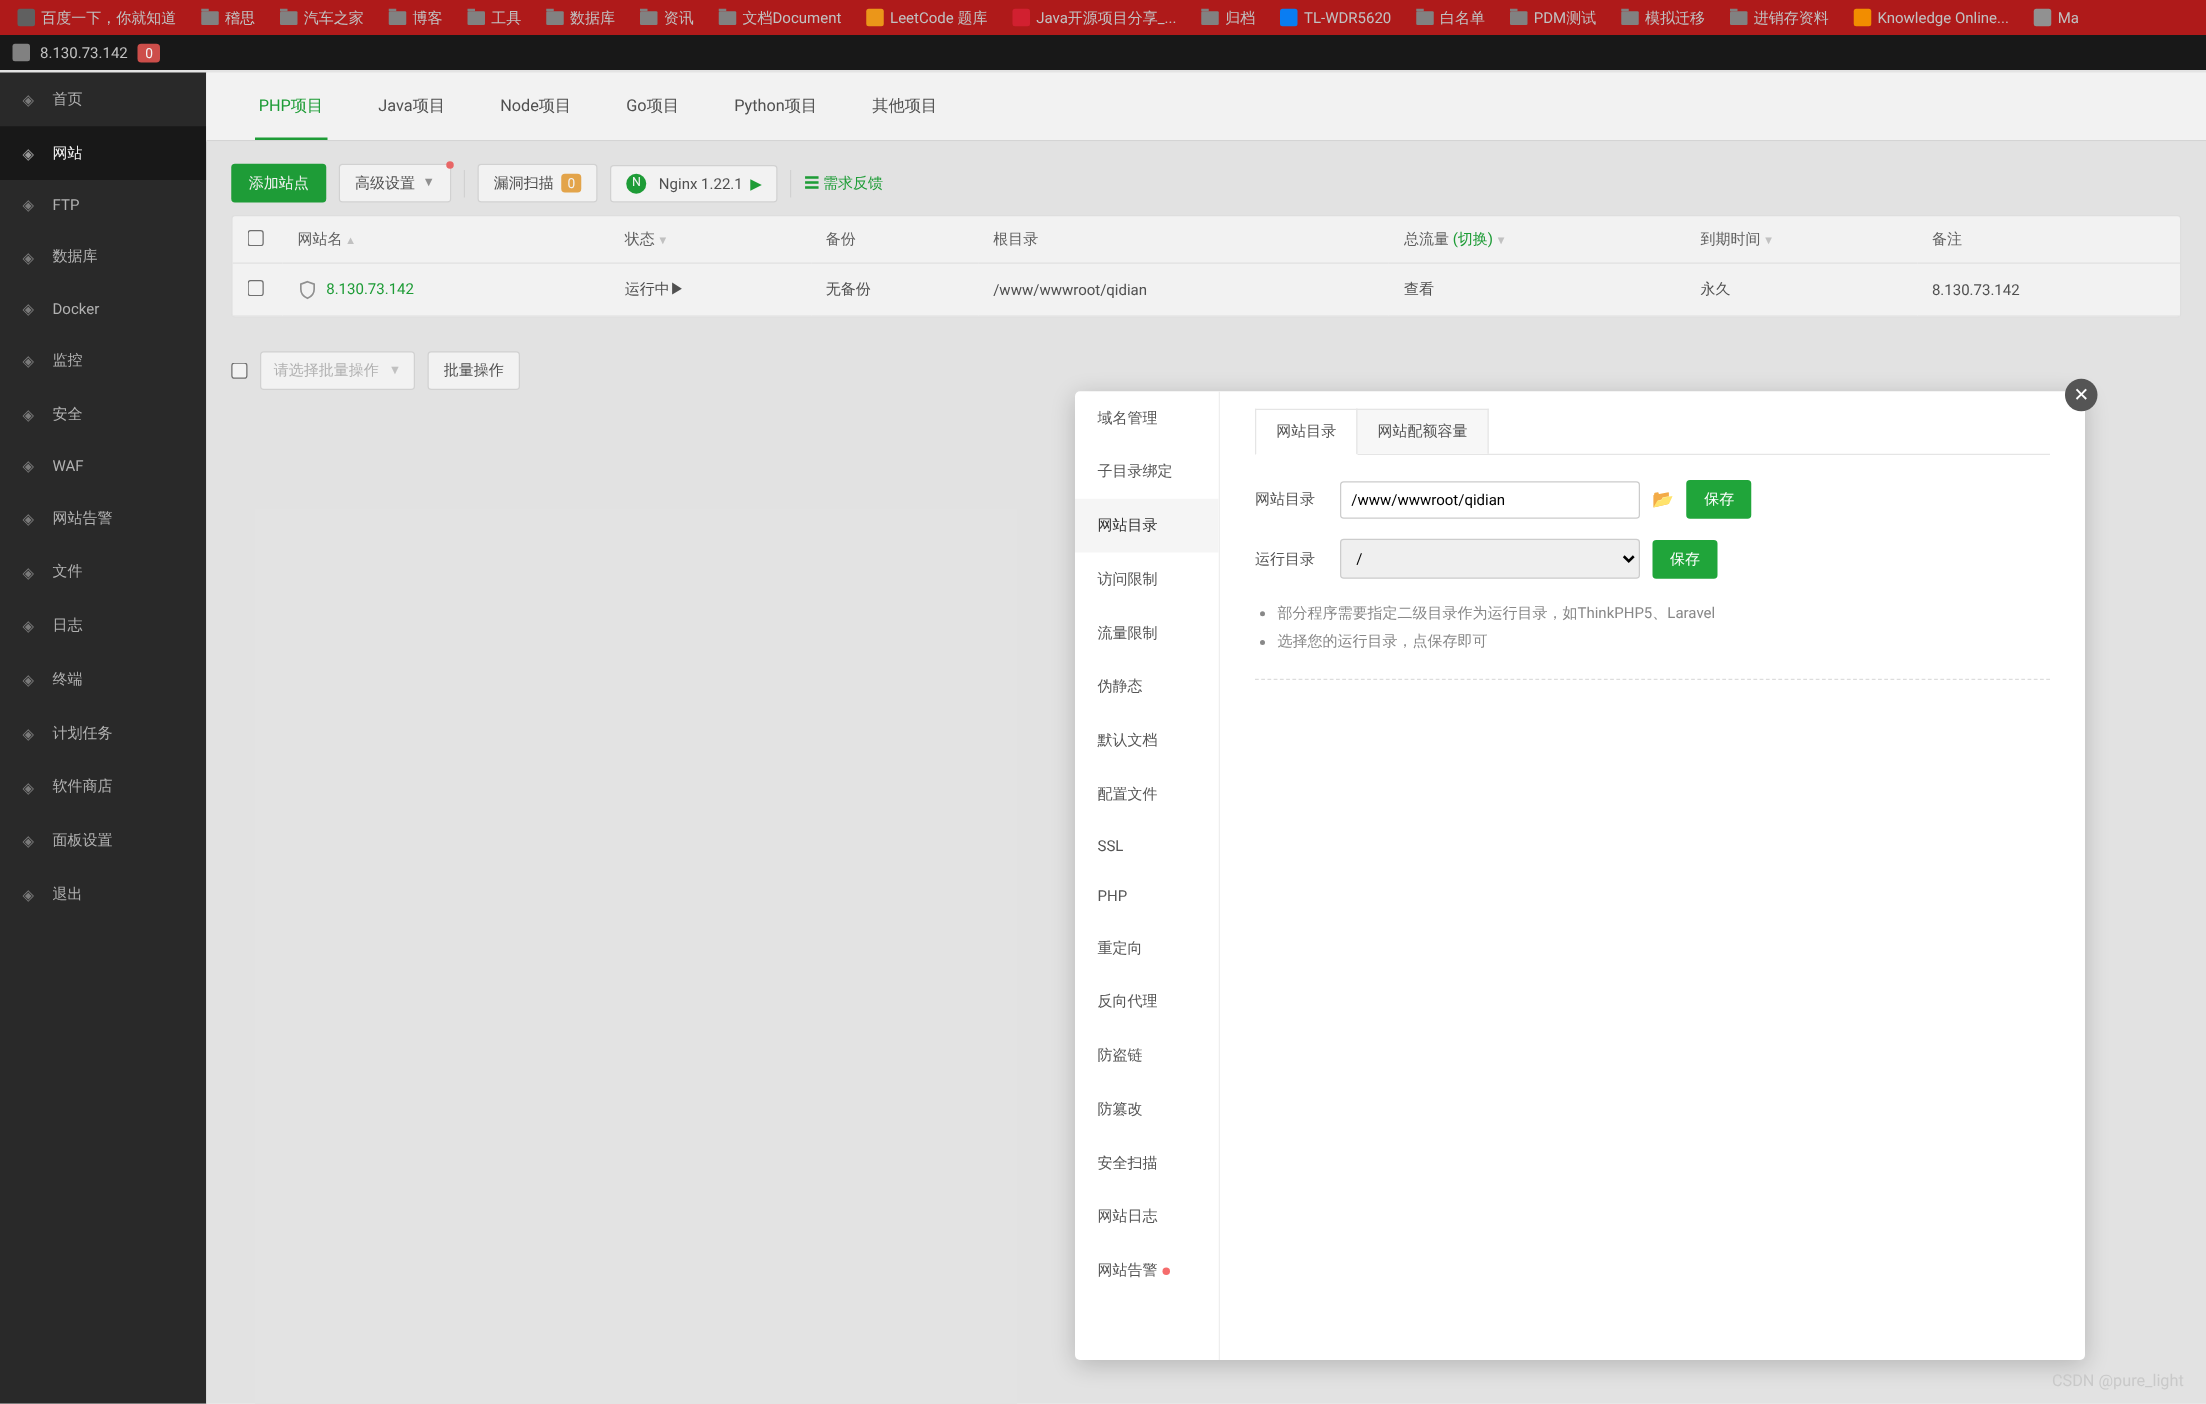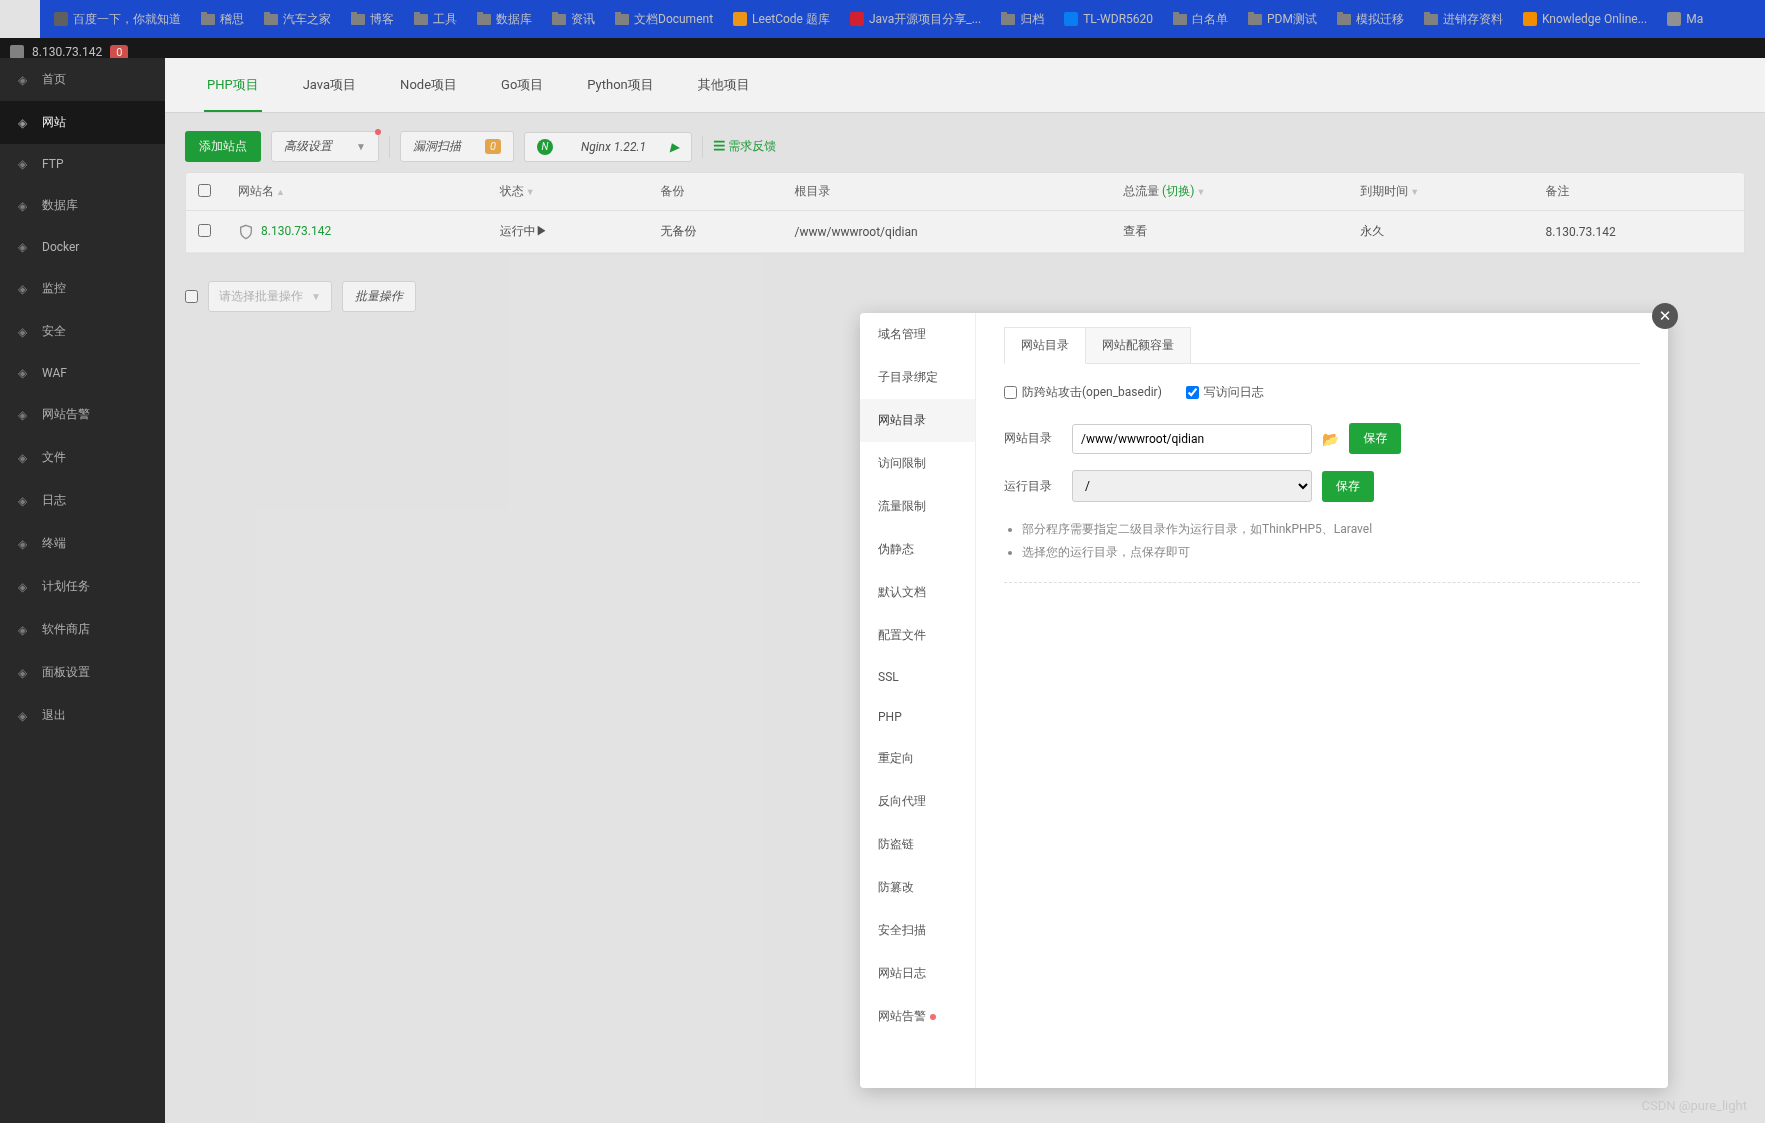--- a/index.html
+++ b/index.html
@@ -1,19 +1,19 @@
 <!DOCTYPE html>
 <html><head>
 <meta charset="utf-8">
 <style>
 * { margin:0; padding:0; box-sizing:border-box; font-family:-apple-system,BlinkMacSystemFont,"Segoe UI",Roboto,"Helvetica Neue",Arial,sans-serif; font-size:12px; }
 body { background:#f0f0f0; width:1765px; height:1123px; overflow:hidden; position:relative; }
 
 
-.bookmark-bar { height:38px; background:#1d4ed8; display:flex; align-items:center; padding:0 6px; gap:4px; color:#ccc; overflow:hidden;margin-left:40px; }
+.bookmark-bar { height:28px; background:#b91c1c; display:flex; align-items:center; padding:0 6px; gap:4px; color:#ccc; overflow:hidden; }
 .bm-item { display:flex; align-items:center; gap:5px; padding:3px 8px; white-space:nowrap; cursor:pointer; }
 .folder-icon { width:14px; height:11px; background:#888; border-radius:1px; position:relative; }
 .folder-icon:before { content:""; position:absolute; top:-2px; left:0; width:6px; height:2px; background:#888; }
 .bm-icon { width:14px; height:14px; border-radius:2px; display:inline-block; }
 
 
 .server-header { height:28px; background:#1a1a1a; color:#ccc; display:flex; align-items:center; padding:0 10px; gap:8px; }
 .server-icon { width:14px; height:14px; background:#888; border-radius:2px; }
 .badge-red { background:#d9534f; color:#fff; border-radius:3px; padding:1px 6px; font-size:11px; }
 
@@ -25,21 +25,21 @@
 
 
 .main { position:absolute; left:165px; top:58px; right:0; bottom:0; background:#efefef; }
 .tabs { background:#fff; border-bottom:1px solid #e0e0e0; display:flex; padding:0 20px; }
 .tab { padding:18px 22px; cursor:pointer; font-size:13px; color:#555; position:relative; }
 .tab.active { color:#20a53a; }
 .tab.active:after { content:""; position:absolute; bottom:0; left:20%; right:20%; height:2px; background:#20a53a; }
 
 .toolbar { padding:18px 20px 10px; display:flex; align-items:center; gap:10px; }
 .btn-green { background:#20a53a; color:#fff; border:none; padding:7px 14px; border-radius:3px; cursor:pointer; font-size:12px; }
-.btn-outline { background:#fff; border:1px solid #ddd; padding:6px 12px; border-radius:3px; cursor:pointer; font-size:12px; color:#555; display:inline-flex; align-items:center; gap:24px;font-style:italic; }
+.btn-outline { background:#fff; border:1px solid #ddd; padding:6px 12px; border-radius:3px; cursor:pointer; font-size:12px; color:#555; display:inline-flex; align-items:center; gap:6px; }
 .btn-outline .chev { font-size:10px; color:#999; }
 .red-dot { width:6px; height:6px; background:#f56c6c; border-radius:50%; position:absolute; top:-2px; right:-2px; }
 .rel { position:relative; }
 .badge-yellow { background:#f0ad4e; color:#fff; border-radius:3px; padding:1px 5px; font-size:11px; }
 .badge-green-n { background:#20a53a; color:#fff; border-radius:50%; width:16px; height:16px; display:inline-flex; align-items:center; justify-content:center; font-size:10px; margin-right:4px; }
 .link-green { color:#20a53a; cursor:pointer; }
 .vdiv { width:1px; height:22px; background:#ddd; }
 
 
 .table-wrap { margin:0 20px 15px; background:#fff; border:1px solid #eaeaea; border-radius:3px; }
@@ -347,30 +347,20 @@
         <div class="ms-item"><span>防篡改</span></div>
         <div class="ms-item"><span>安全扫描</span></div>
         <div class="ms-item"><span>网站日志</span></div>
         <div class="ms-item"><span>网站告警</span><span class="dot"></span></div>
       </div>
     <div class="modal-content">
       <div class="subtabs" id="subtabs">
           <div class="subtab active">网站目录</div>
           <div class="subtab">网站配额容量</div>
         </div>
-      <div class="chk-row">
-        <label>
-            <input type="checkbox" style=""> 
-            <span>防跨站攻击(open_basedir)</span>
-          </label>
-        <label>
-            <input type="checkbox" checked="" style=""> 
-            <span>写访问日志</span>
-          </label>
-      </div>
       <div class="form-row">
         <span class="form-label">网站目录</span>
         <input class="form-input" value="/www/wwwroot/qidian" style="">
         <span class="icon-folder-open">📂</span>
         <button class="btn-green">保存</button>
       </div>
       <div class="form-row">
         <span class="form-label">运行目录</span>
         <select class="form-select">
           <option>/</option>

